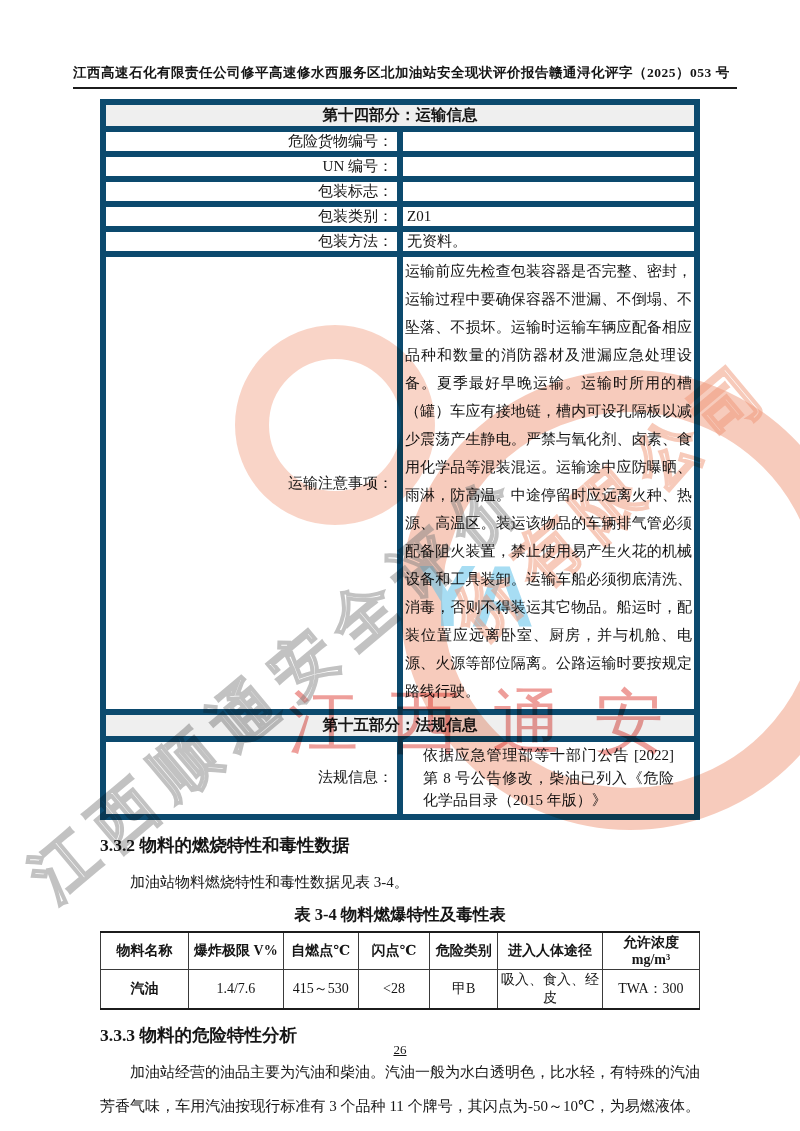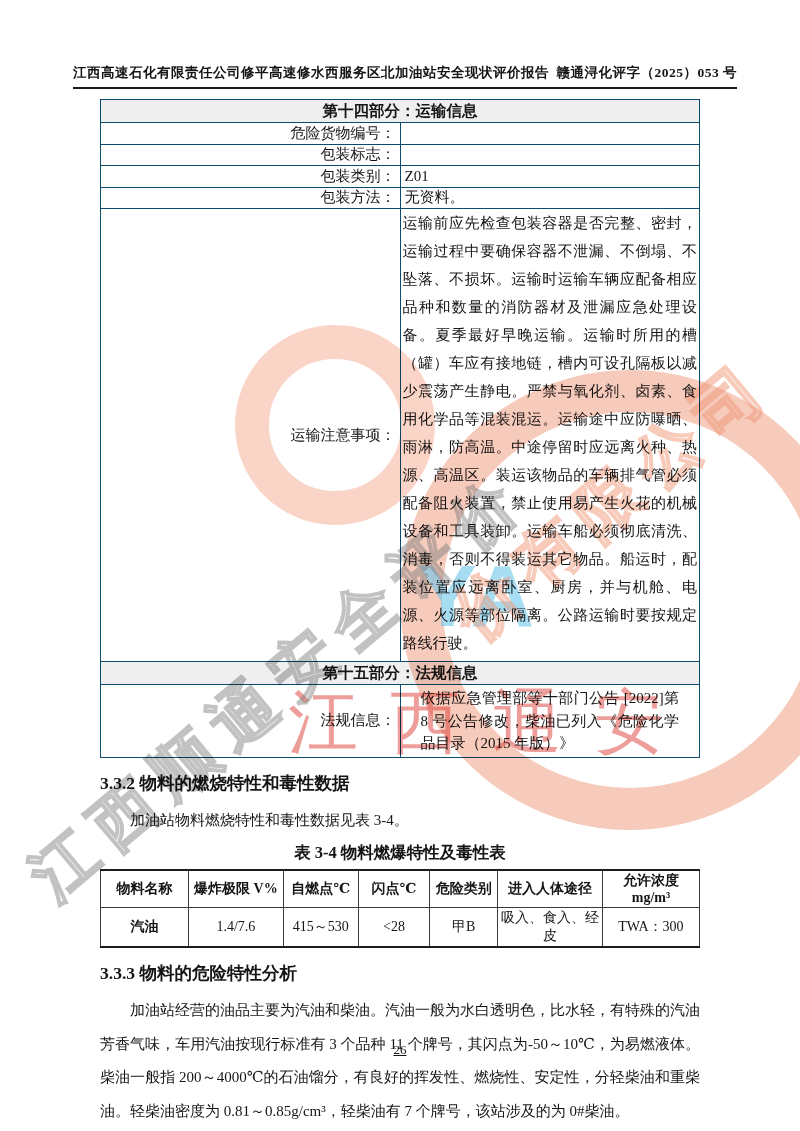--- a/index.html
+++ b/index.html
@@ -5,30 +5,30 @@
   * { box-sizing: border-box; }
   html,body { margin:0; padding:0; }
   body {
     width:800px; height:1131px; position:relative; overflow:hidden;
     background:#ffffff; color:#151515;
     font-family:"Liberation Serif","DejaVu Serif",serif;
   }
   
   .page-header {
     position:absolute; top:64px; left:73px; width:664px;
-    display:flex; justify-content:space-between; align-items:flex-end;
+    display:flex; align-items:flex-end;
     font-size:13.5px; font-weight:bold; letter-spacing:0.5px;
     border-bottom:2px solid #1c1c1c; padding-bottom:5px;
   }
   
   .content { position:absolute; left:100px; top:99px; width:600px; z-index:1; }
 
   table.info-table { width:600px; border-collapse:collapse; table-layout:fixed; }
   table.info-table td {
-    border:1px solid #0c4a6e; font-size:15px; padding:0 4px; vertical-align:middle;
+    border:6px solid #0c4a6e; font-size:15px; padding:0 4px; vertical-align:middle;
   }
   table.info-table td.lbl { width:127px; text-align:right; padding-right:4px; }
   table.info-table td.val { text-align:left; }
   table.info-table tr.sec td {
     background:#efefef; text-align:center; font-weight:bold; font-size:15.5px; height:23px;
   }
   table.info-table tr.simple td { height:21.5px; }
   table.info-table td.longtext {
     text-align:justify; line-height:28px; padding:2px 2px;font-family:Liberation Mono, monospace;
   }
@@ -94,20 +94,24 @@
 
 <div class="content">
 
   <table class="info-table">
     <tbody>
         <tr class="sec">
       <td colspan="2">第十四部分：运输信息</td>
     </tr>
     <tr class="simple">
       <td class="lbl">危险货物编号：</td>
+      <td class="val"></td>
+    </tr>
+    <tr class="simple">
+      <td class="lbl">UN 编号：</td>
       <td class="val"></td>
     </tr>
     <tr class="simple">
       <td class="lbl">包装标志：</td>
       <td class="val"></td>
     </tr>
     <tr class="simple">
       <td class="lbl">包装类别：</td>
       <td class="val">Z01</td>
     </tr>

